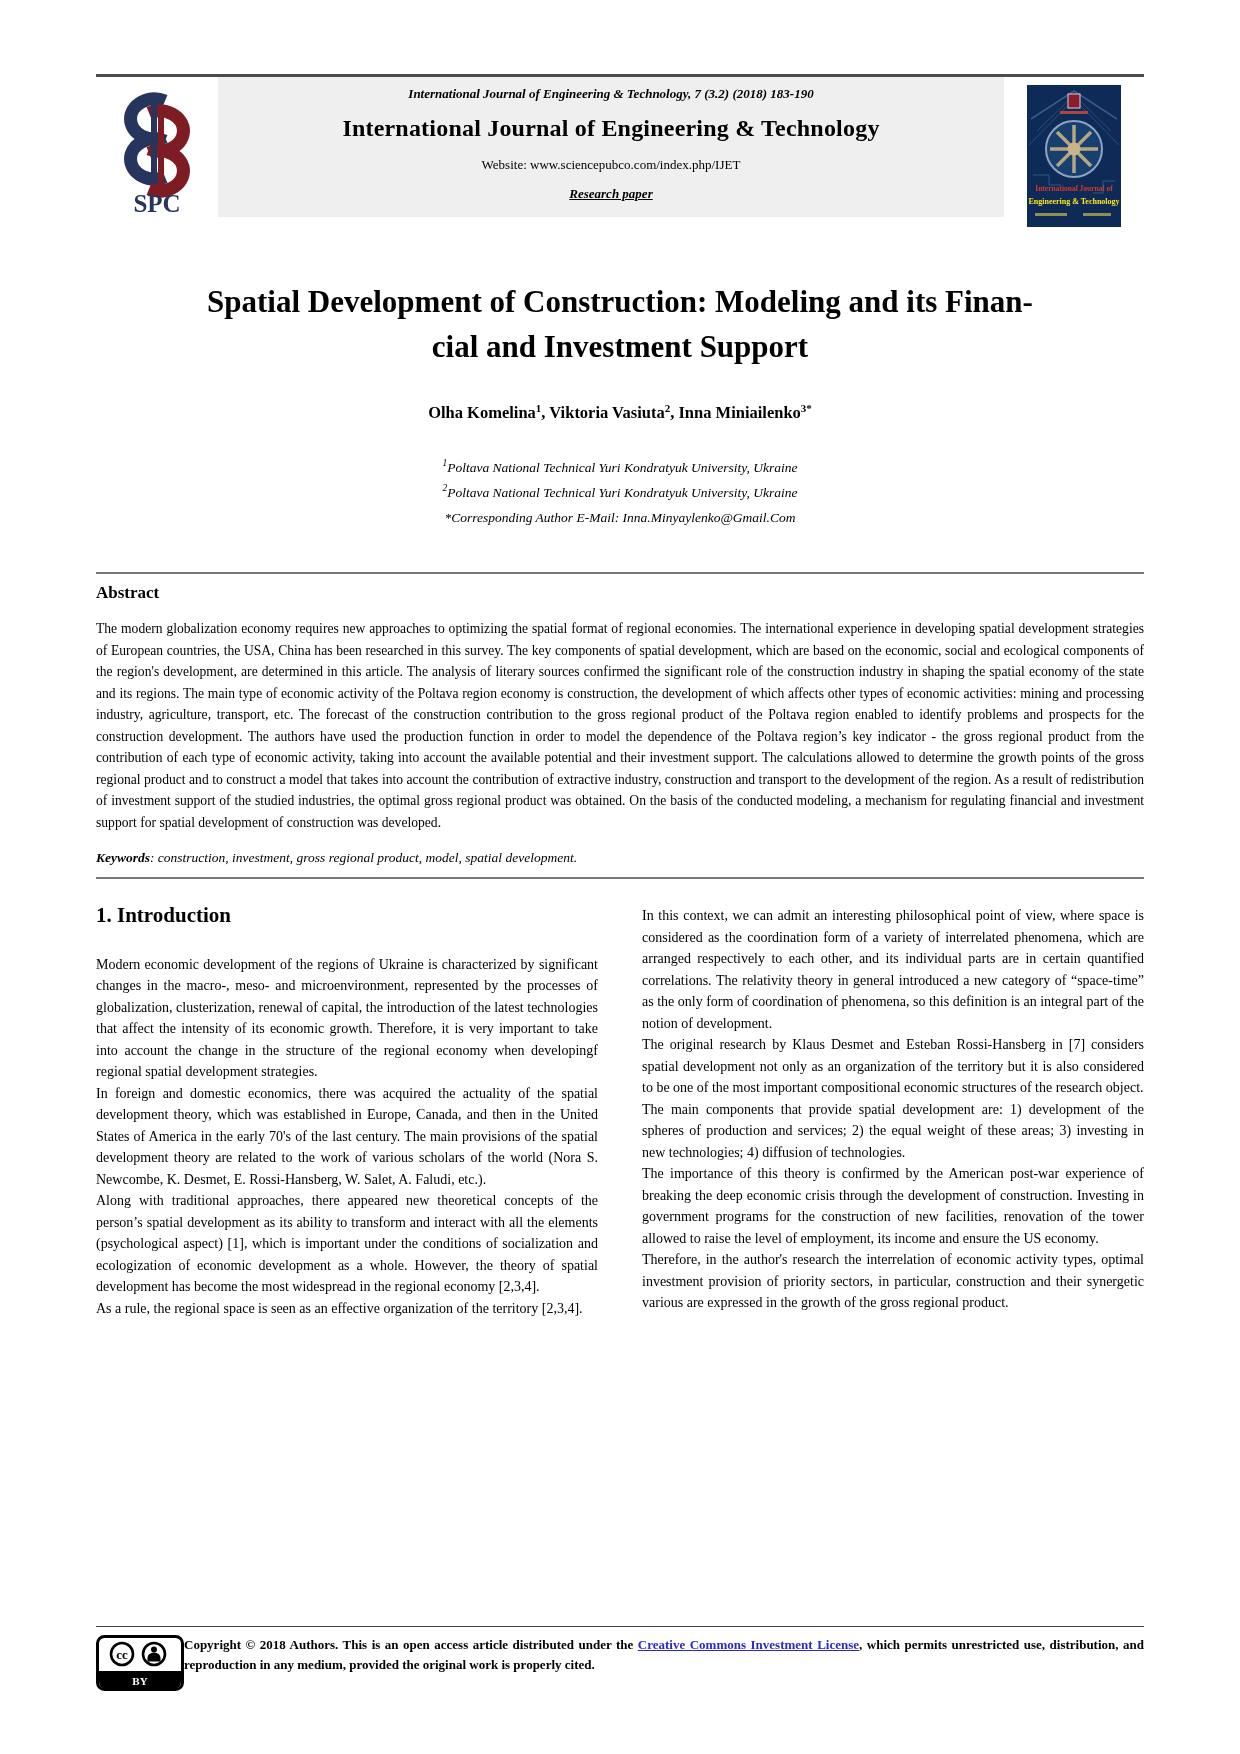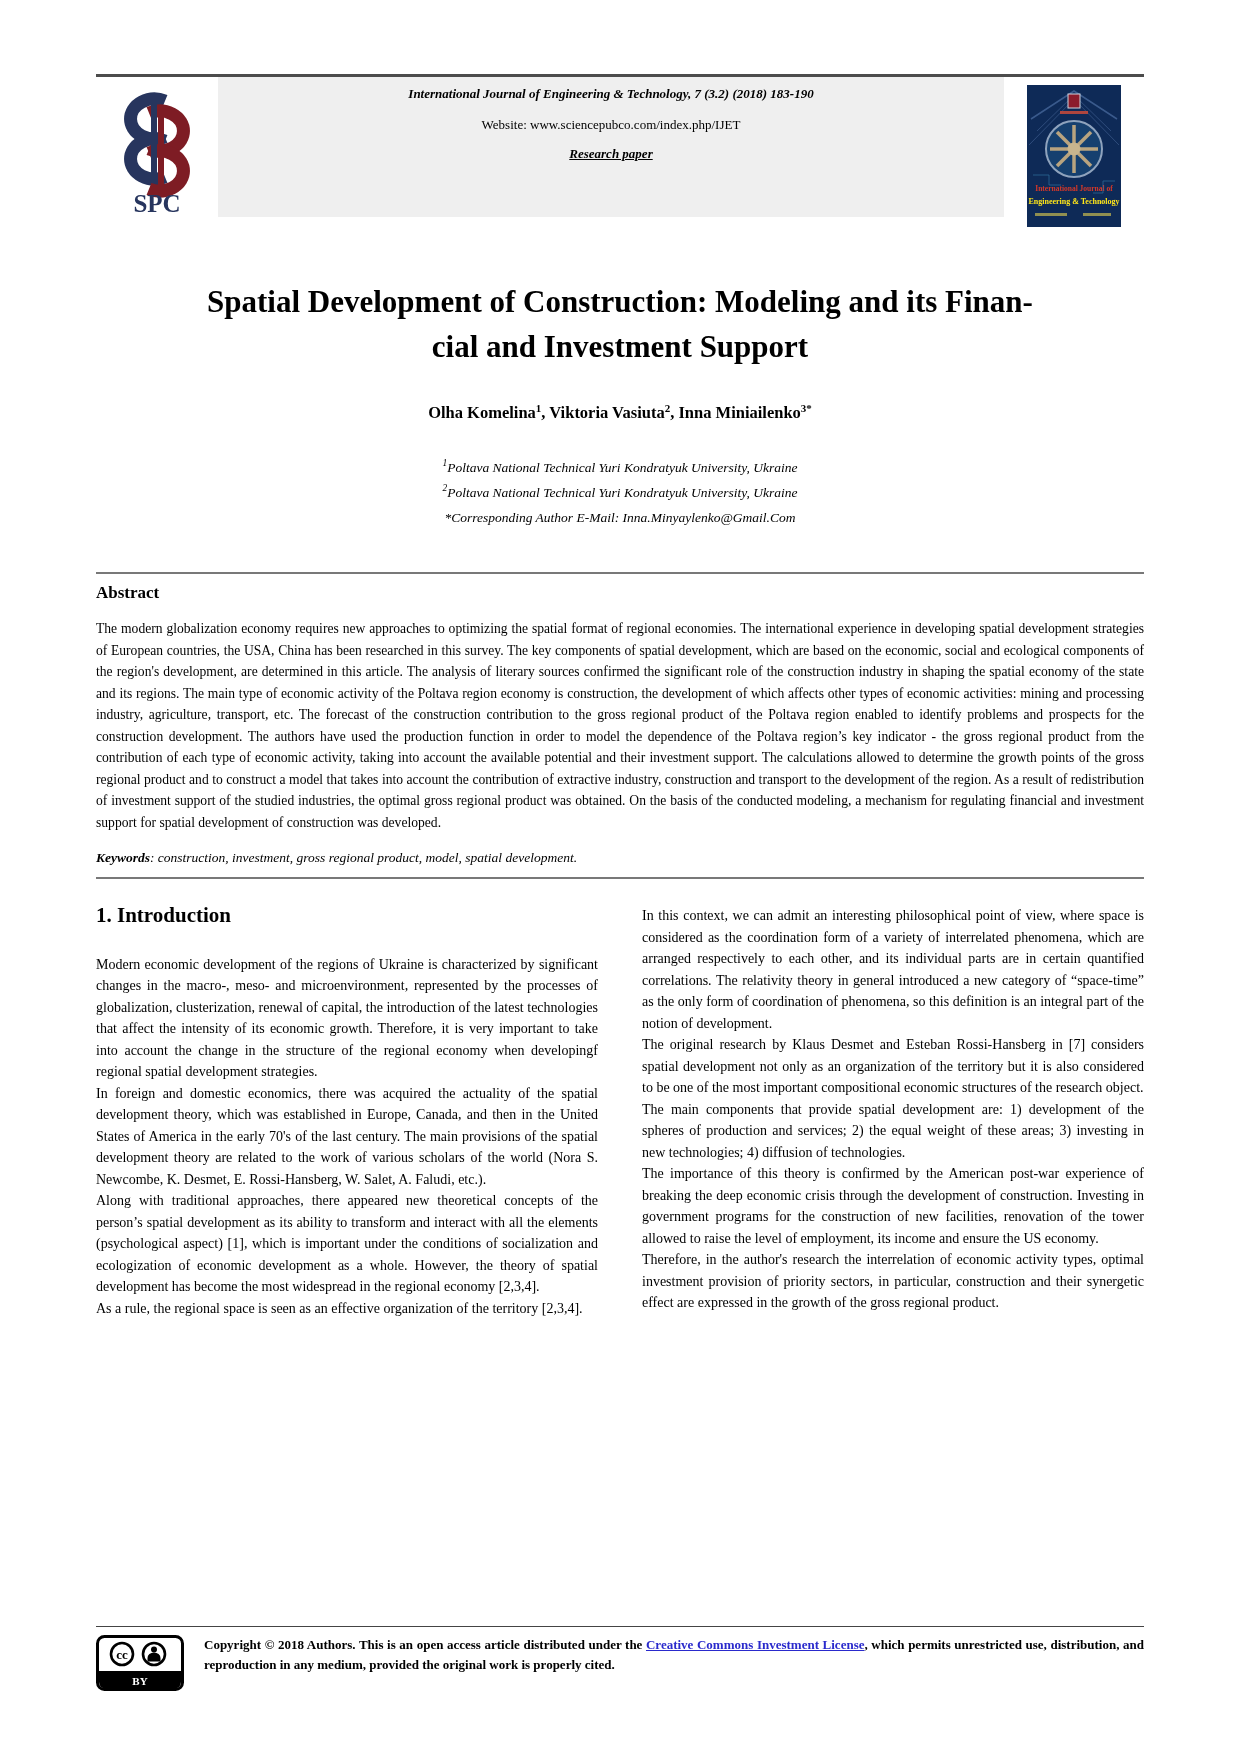--- a/index.html
+++ b/index.html
@@ -34,21 +34,21 @@
   .kw-label   { font-weight:bold; }
   .rule-gray2 { border-top:2px solid #787878; margin-top:11px; }
 
   
   .columns { display:flex; gap:44px; margin-top:26px; }
   .col { width:502px; font-size:14px; line-height:21.5px; text-align:justify; }
   .col p { margin:0; }
   .intro-h { font-size:21px; font-weight:bold; text-align:left; margin:0 0 27px 0; }
 
   
-  .footer { position:absolute; left:96px; width:1048px; top:1626px; border-top:1px solid #444; padding-top:8px; display:flex; gap:20px; align-items:flex-start; }
+  .footer { position:absolute; left:96px; width:1048px; top:1626px; border-top:1px solid #444; padding-top:8px; display:flex; align-items:flex-start; }
   .footer-text { font-size:13px; font-weight:bold; line-height:19.5px; text-align:justify; flex:1; }
   .cc-link { color:#2a2acc; text-decoration:underline; cursor:pointer; }
 </style>
 </head>
 <body>
 
 <div class="page">
 
   <div class="content">
     <div class="top-rule"></div>
@@ -61,20 +61,21 @@
           <path d="M48 28 A24 20 0 1 1 48 64" stroke="#7e1c24" stroke-width="13" fill="none"></path>
           <path d="M48 68 A24 20 0 1 1 48 104" stroke="#7e1c24" stroke-width="13" fill="none"></path>
           <rect x="50" y="8" width="6" height="90" fill="#27355e"></rect>
           <rect x="57" y="20" width="6" height="90" fill="#7e1c24"></rect>
           <text x="56" y="127" text-anchor="middle" font-size="25" font-weight="bold" fill="#27355e">SPC</text>
         </svg>
       </div>
 
       <div class="band">
         <div class="jref">International Journal of Engineering &amp; Technology, 7 (3.2) (2018) 183-190</div>
+        <div class="jname">International Journal of Engineering &amp; Technology</div>
         <div class="jsite">Website: www.sciencepubco.com/index.php/IJET</div>
         <div><span class="jtype">Research paper</span></div>
       </div>
 
       <div class="cover-box">
         <svg width="94" height="142" viewBox="0 0 94 142">
           <rect width="94" height="142" fill="#0e2a57"></rect>
           <path d="M4 34 L47 6 L90 34" stroke="#3a5a8c" stroke-width="1.5" fill="none"></path>
           <path d="M10 46 L47 10 L84 46" stroke="#2e4c7c" stroke-width="1" fill="none"></path>
           <path d="M2 60 L47 14 L92 60" stroke="#2e4c7c" stroke-width="1" fill="none"></path>
@@ -135,21 +136,21 @@
             <p>Along with traditional approaches, there appeared new theoretical concepts of the person’s spatial development as its ability to transform and interact with all the elements (psychological aspect) [1], which is important under the conditions of socialization and ecologization of economic development as a whole. However, the theory of spatial development has become the most widespread in the regional economy [2,3,4].</p>
             <p>As a rule, the regional space is seen as an effective organization of the territory [2,3,4].</p>
           </div>
       </div>
       <div class="col">
         <div>
             <p>In this context, we can admit an interesting philosophical point of view, where space is considered as the coordination form of a variety of interrelated phenomena, which are arranged respectively to each other, and its individual parts are in certain quantified correlations. The relativity theory in general introduced a new category of “space-time” as the only form of coordination of phenomena, so this definition is an integral part of the notion of development.</p>
             <p>The original research by Klaus Desmet and Esteban Rossi-Hansberg in [7] considers spatial development not only as an organization of the territory but it is also considered to be one of the most important compositional economic structures of the research object.</p>
             <p>The main components that provide spatial development are: 1) development of the spheres of production and services; 2) the equal weight of these areas; 3) investing in new technologies; 4) diffusion of technologies.</p>
             <p>The importance of this theory is confirmed by the American post-war experience of breaking the deep economic crisis through the development of construction. Investing in government programs for the construction of new facilities, renovation of the tower allowed to raise the level of employment, its income and ensure the US economy.</p>
-            <p>Therefore, in the author's research the interrelation of economic activity types, optimal investment provision of priority sectors, in particular, construction and their synergetic effect are expressed in the growth of the gross regional product.</p>
+            <p>Therefore, in the author's research the interrelation of economic activity types, optimal investment provision of priority sectors, in particular, construction and their synergetic various are expressed in the growth of the gross regional product.</p>
           </div>
       </div>
     </div>
   </div>
 
   <div class="footer">
     <svg width="88" height="56" viewBox="0 0 88 56">
       <rect x="1.5" y="1.5" width="85" height="53" rx="7" fill="#ffffff" stroke="#000000" stroke-width="3"></rect>
       <circle cx="26" cy="19" r="11" stroke="#000" stroke-width="2.6" fill="#fff"></circle>
       <text x="26" y="24" text-anchor="middle" font-size="13" font-weight="bold" fill="#000">cc</text>

